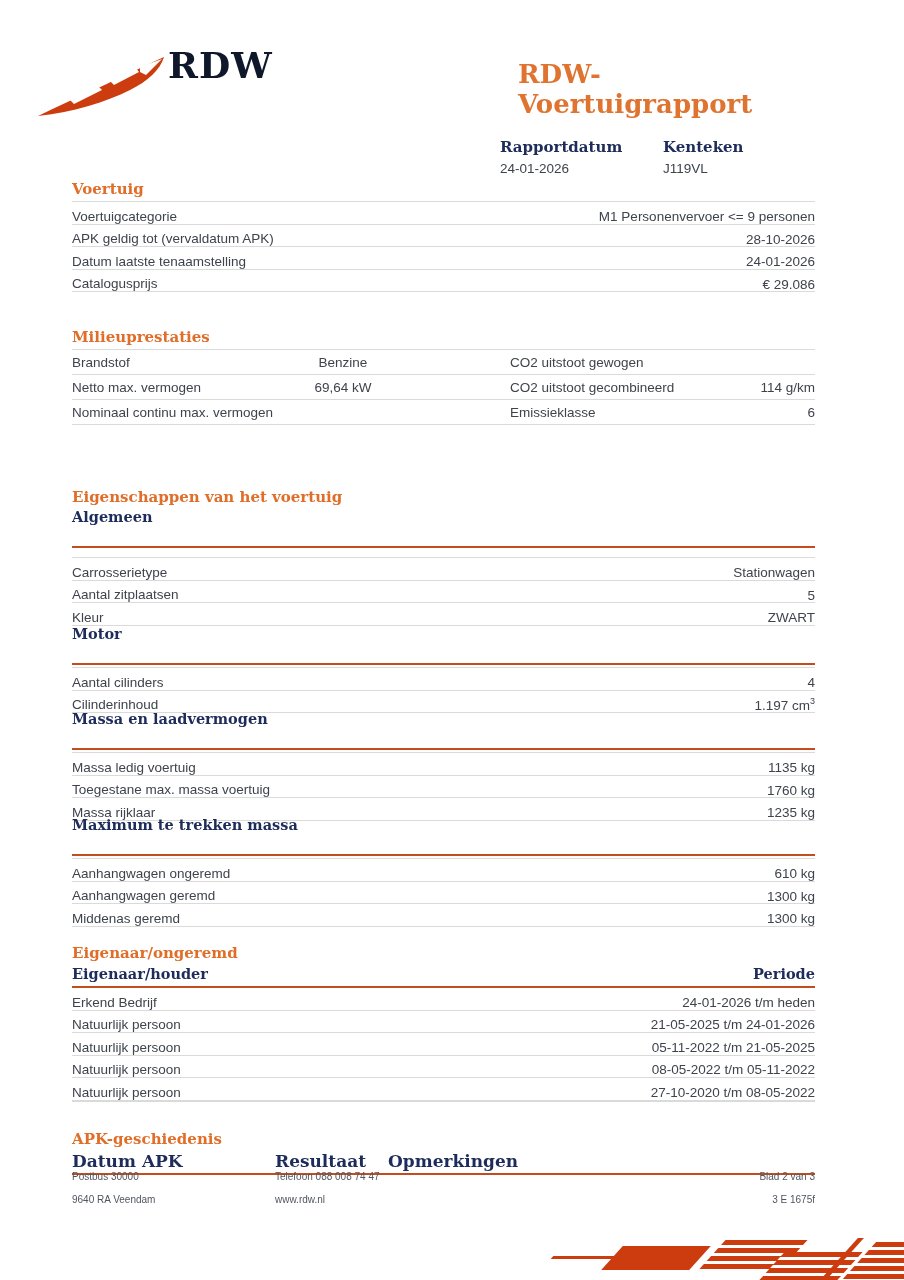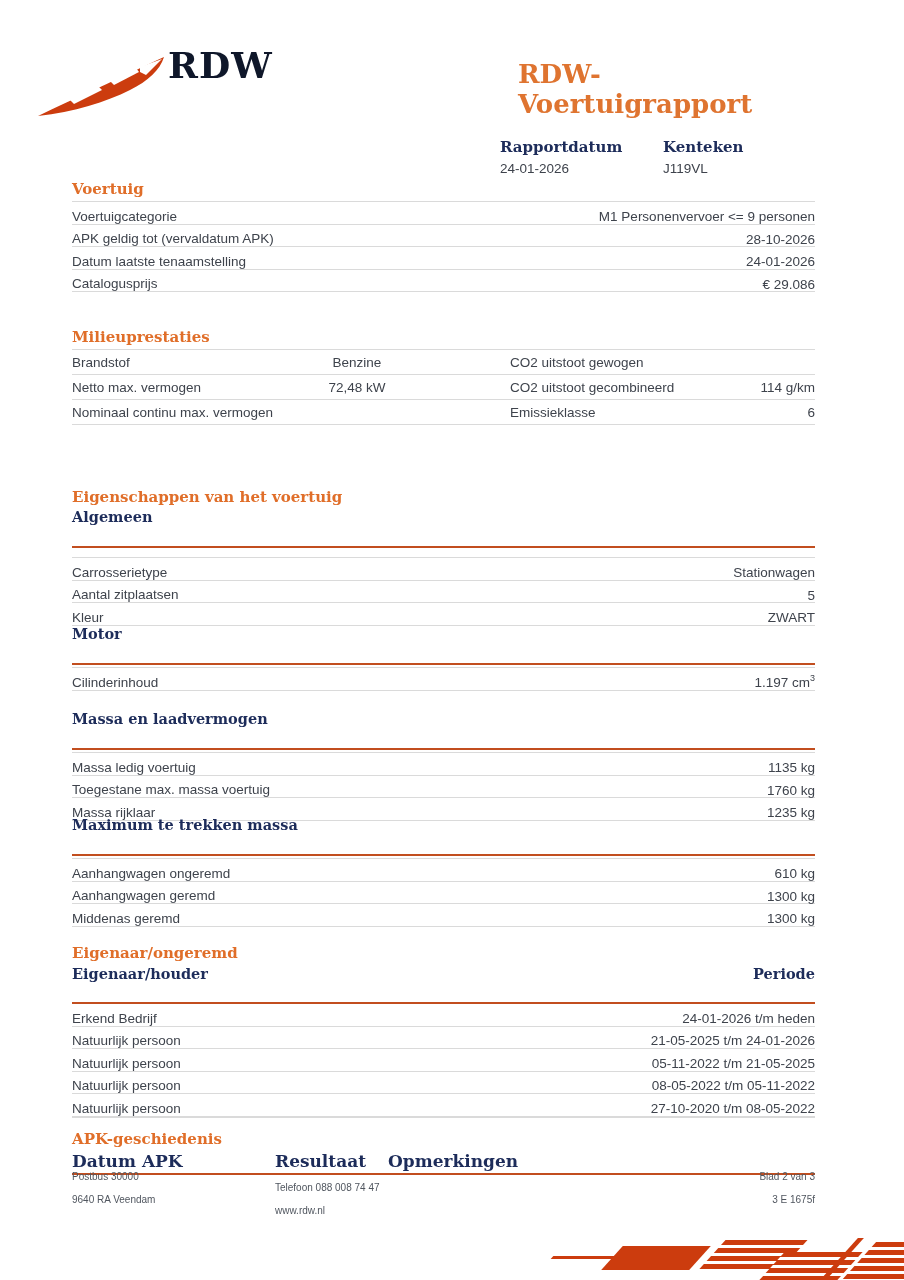--- a/index.html
+++ b/index.html
@@ -24,36 +24,36 @@
   .rows{border-bottom:1px solid #dadada;}
   .rows.gap9{margin-top:9px;}
   .rows.gap2{margin-top:2px;}
   .kv-row{display:flex;justify-content:space-between;align-items:flex-end;height:21.5px;border-top:1px solid #dadada;}
   .kv-row:first-child{border-top:1px solid #dadada;}
   sup{font-size:9px;}
 
   
   .m-row{display:flex;align-items:center;height:24px;border-top:1px solid #dadada;}
   .m-left{width:438px;position:relative;}
-  .m-val{position:absolute;left:210px;top:50%;transform:translateY(-50%);width:150px;text-align:center;}
+  .m-val{position:absolute;left:196px;top:50%;transform:translateY(-50%);width:150px;text-align:center;}
   .m-right{flex:1;display:flex;justify-content:space-between;}
 
   
   .tbl-head{display:flex;justify-content:space-between;font-size:14.5px;color:#1d2c5a;
-            padding-bottom:20px;border-bottom:2px solid #c24e1f;}
+            padding-bottom:4px;border-bottom:2px solid #c24e1f;}
   .tbl-head .serif{font-size:14.5px;}
 
   
   .apk-cols{position:relative;height:18px;padding-bottom:4px;border-bottom:2px solid #c24e1f;}
   .apk-col{position:absolute;top:0;font-size:17px;color:#1d2c5a;}
   .apk-col.c0{left:0;} .apk-col.c1{left:203px;} .apk-col.c2{left:316px;}
 
   
   .footer-line{position:absolute;left:72px;width:743px;display:flex;font-size:10px;color:#50565f;}
-  .footer-line .f0{width:203px;} .footer-line .f1{flex:1;margin-top:11px;} .footer-line .f2{text-align:center;}
+  .footer-line .f0{width:203px;} .footer-line .f1{flex:1;} .footer-line .f2{text-align:center;}
 
   
   .speed{position:absolute;right:0;bottom:0;width:370px;height:46px;overflow:hidden;}
   .sp{position:absolute;background:#cc3c0e;transform:skewX(-42deg);}
   .sp.striped{background:repeating-linear-gradient(180deg,#cc3c0e 0 5px,#ffffff 5px 8px);}
   .sp.line{height:3px;}
 </style>
 </head>
 <body>
 
@@ -118,21 +118,21 @@
           </div>
           <div class="m-right">
             <span>CO2 uitstoot gewogen</span>
             <span></span>
           </div>
         </div>
 
         <div class="m-row">
           <div class="m-left">
             <span>Netto max. vermogen</span>
-            <span class="m-val">72,48 kW</span>
+            <span class="m-val">69,64 kW</span>
           </div>
           <div class="m-right">
             <span>CO2 uitstoot gecombineerd</span>
             <span>114 g/km</span>
           </div>
         </div>
 
         <div class="m-row">
           <div class="m-left">
             <span>Nominaal continu max. vermogen</span>
@@ -168,20 +168,24 @@
           <span>Kleur</span>
           <span><span>ZWART</span><sup></sup></span>
         </div>
       </div>
   </div>
 
   <div class="abs" style="top:626px;">
     <div class="sub-head serif">Motor</div>
     <div class="rows gap2">
 
+        <div class="kv-row">
+          <span>Aantal cilinders</span>
+          <span><span>4</span><sup></sup></span>
+        </div>
 
         <div class="kv-row">
           <span>Cilinderinhoud</span>
           <span><span>1.197 cm</span><sup>3</sup></span>
         </div>
       </div>
   </div>
 
   <div class="abs" style="top:711px;">
     <div class="sub-head serif">Massa en laadvermogen</div>

